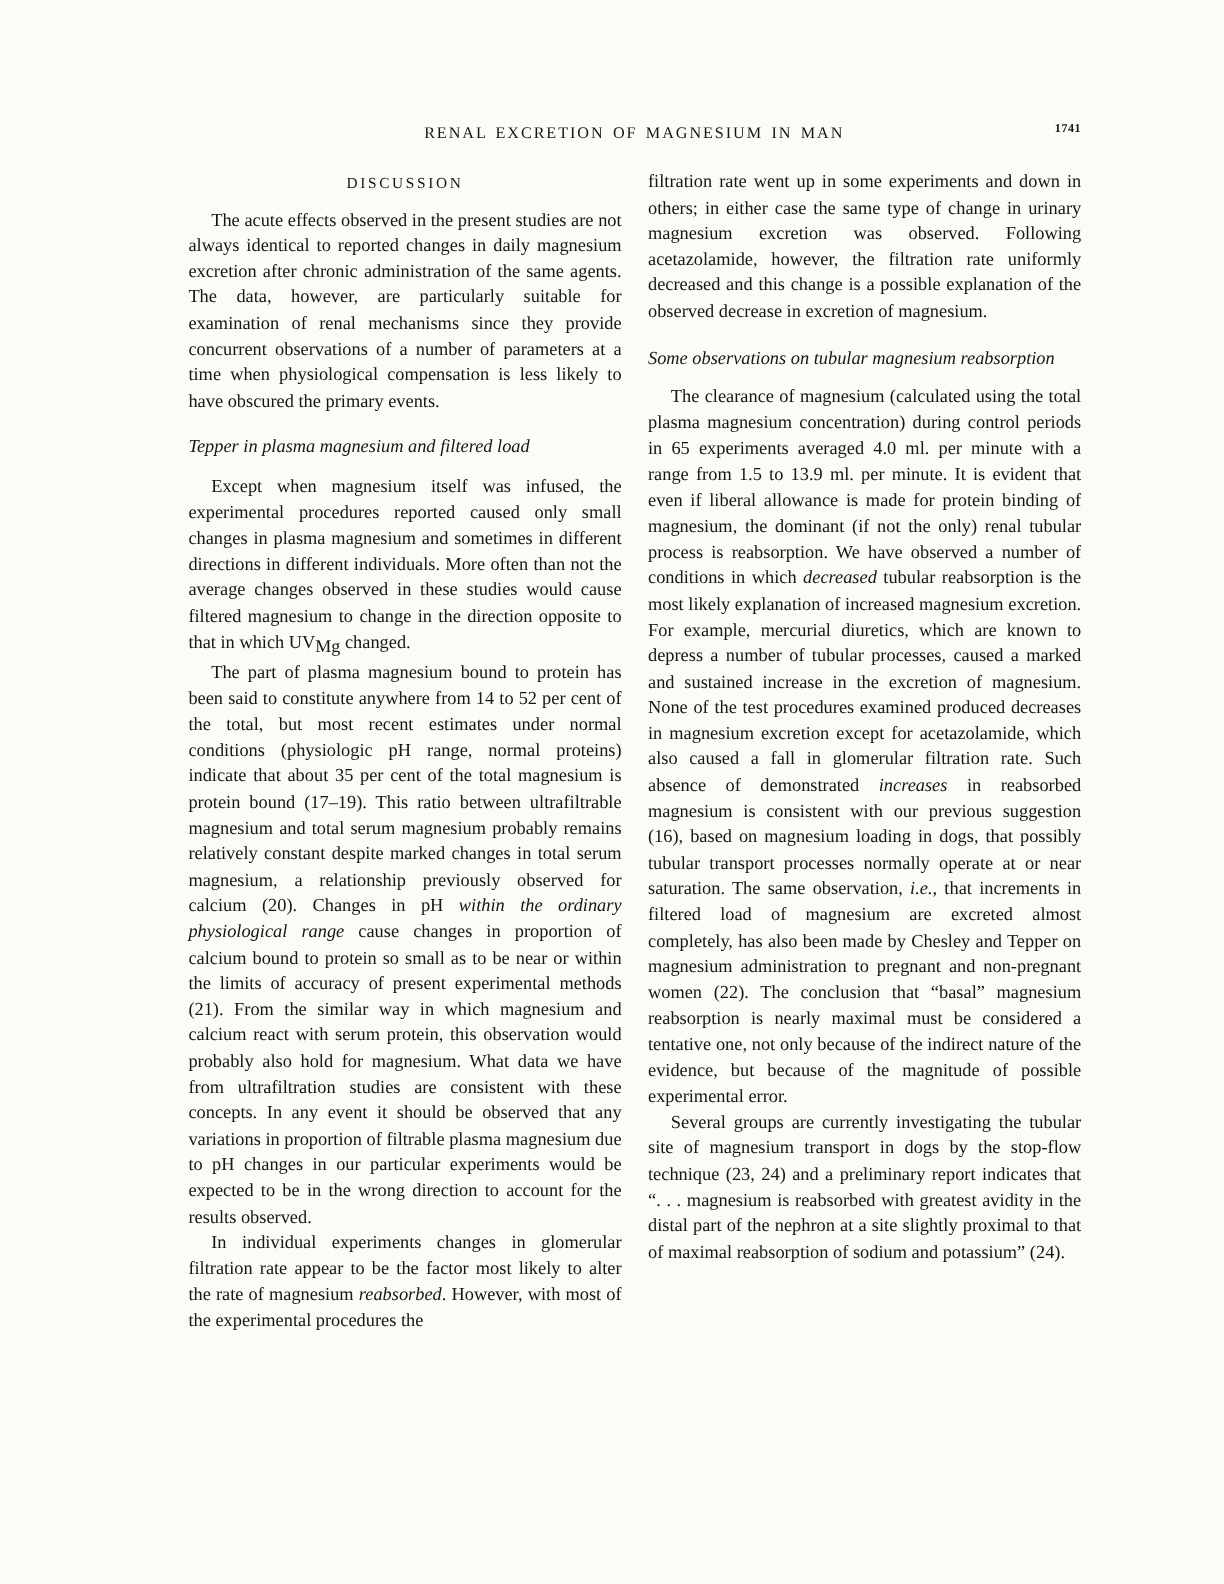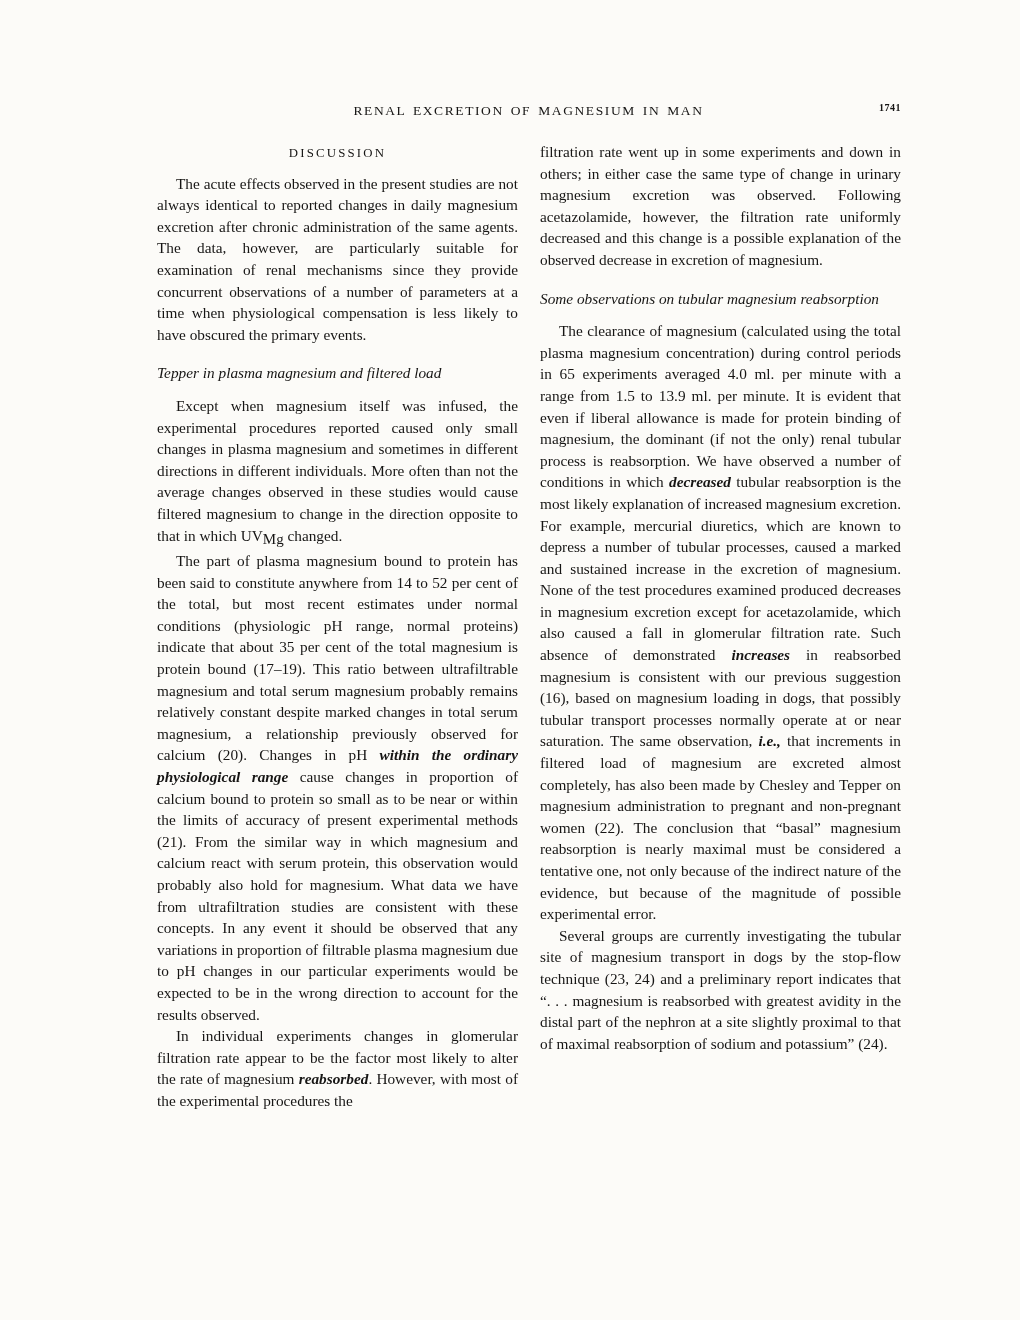--- a/index.html
+++ b/index.html
@@ -71,21 +71,20 @@
     line-height: 21.6px;
     margin: 17px 0 11px 0;
     text-align: left;
   }
   .italic-heading.hang {
     padding-left: 17px;
     text-indent: -17px;
   }
   .i {
     font-style: italic;
-    font-weight: bold;
   }
   .sub {
     font-size: 15px;
     vertical-align: -3px;
   }
 </style>
 </head>
 <body>
 
 <div class="page">

